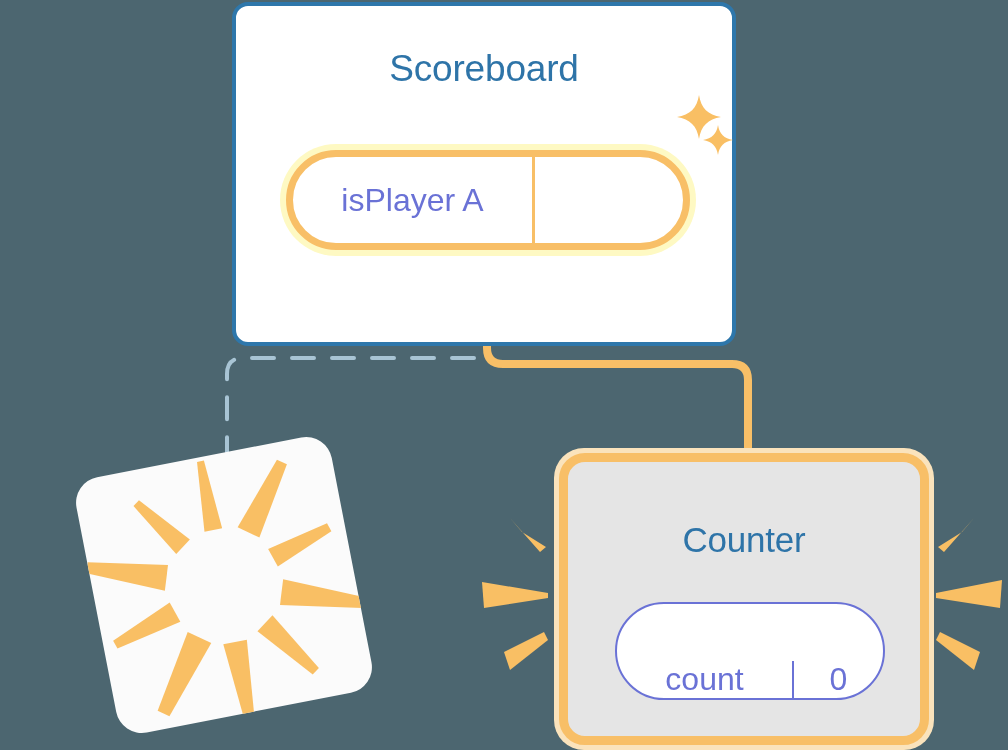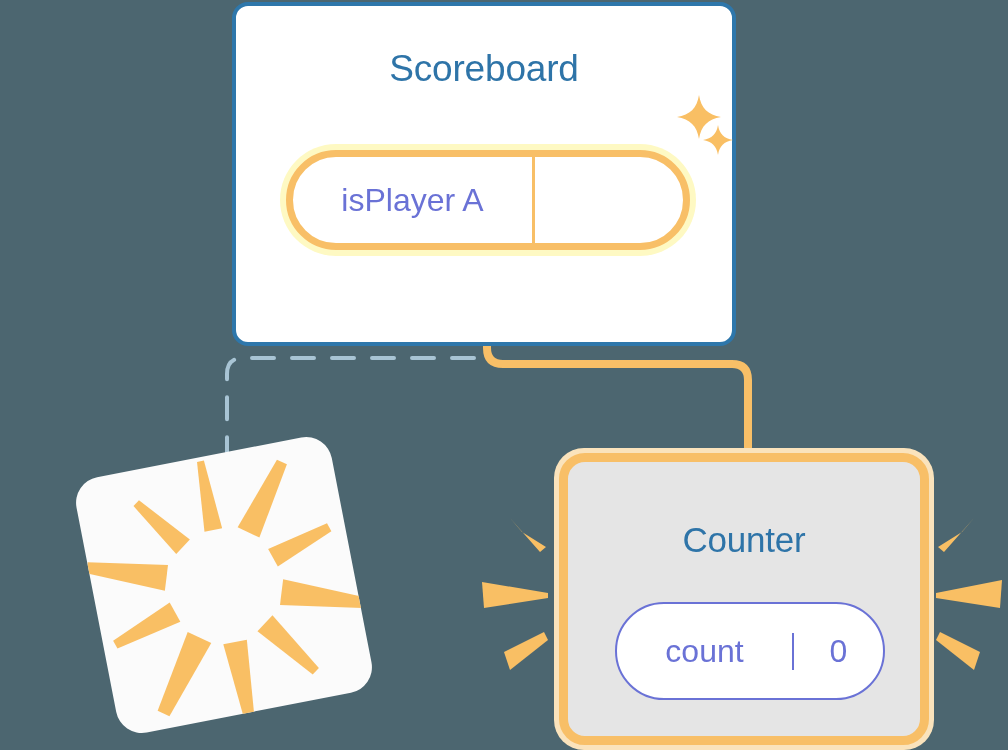--- a/index.html
+++ b/index.html
@@ -135,21 +135,21 @@
     position: absolute;
     left: 47px;
     top: 140px;
     width: 270px;
     height: 98px;
     border: 2px solid #6a72d6;
     border-radius: 49px;
     background: #ffffff;
     box-sizing: border-box;
     display: flex;
-    align-items: center;
+    align-items: flex-end;
     overflow: hidden;
   }
   .pill-blue .seg-key {
     flex: 0 0 177px;
     display: flex;
     align-items: center;
     justify-content: center;
     font-size: 32px;
     color: #6a72d6;
     border-right: 2px solid #6a72d6;

